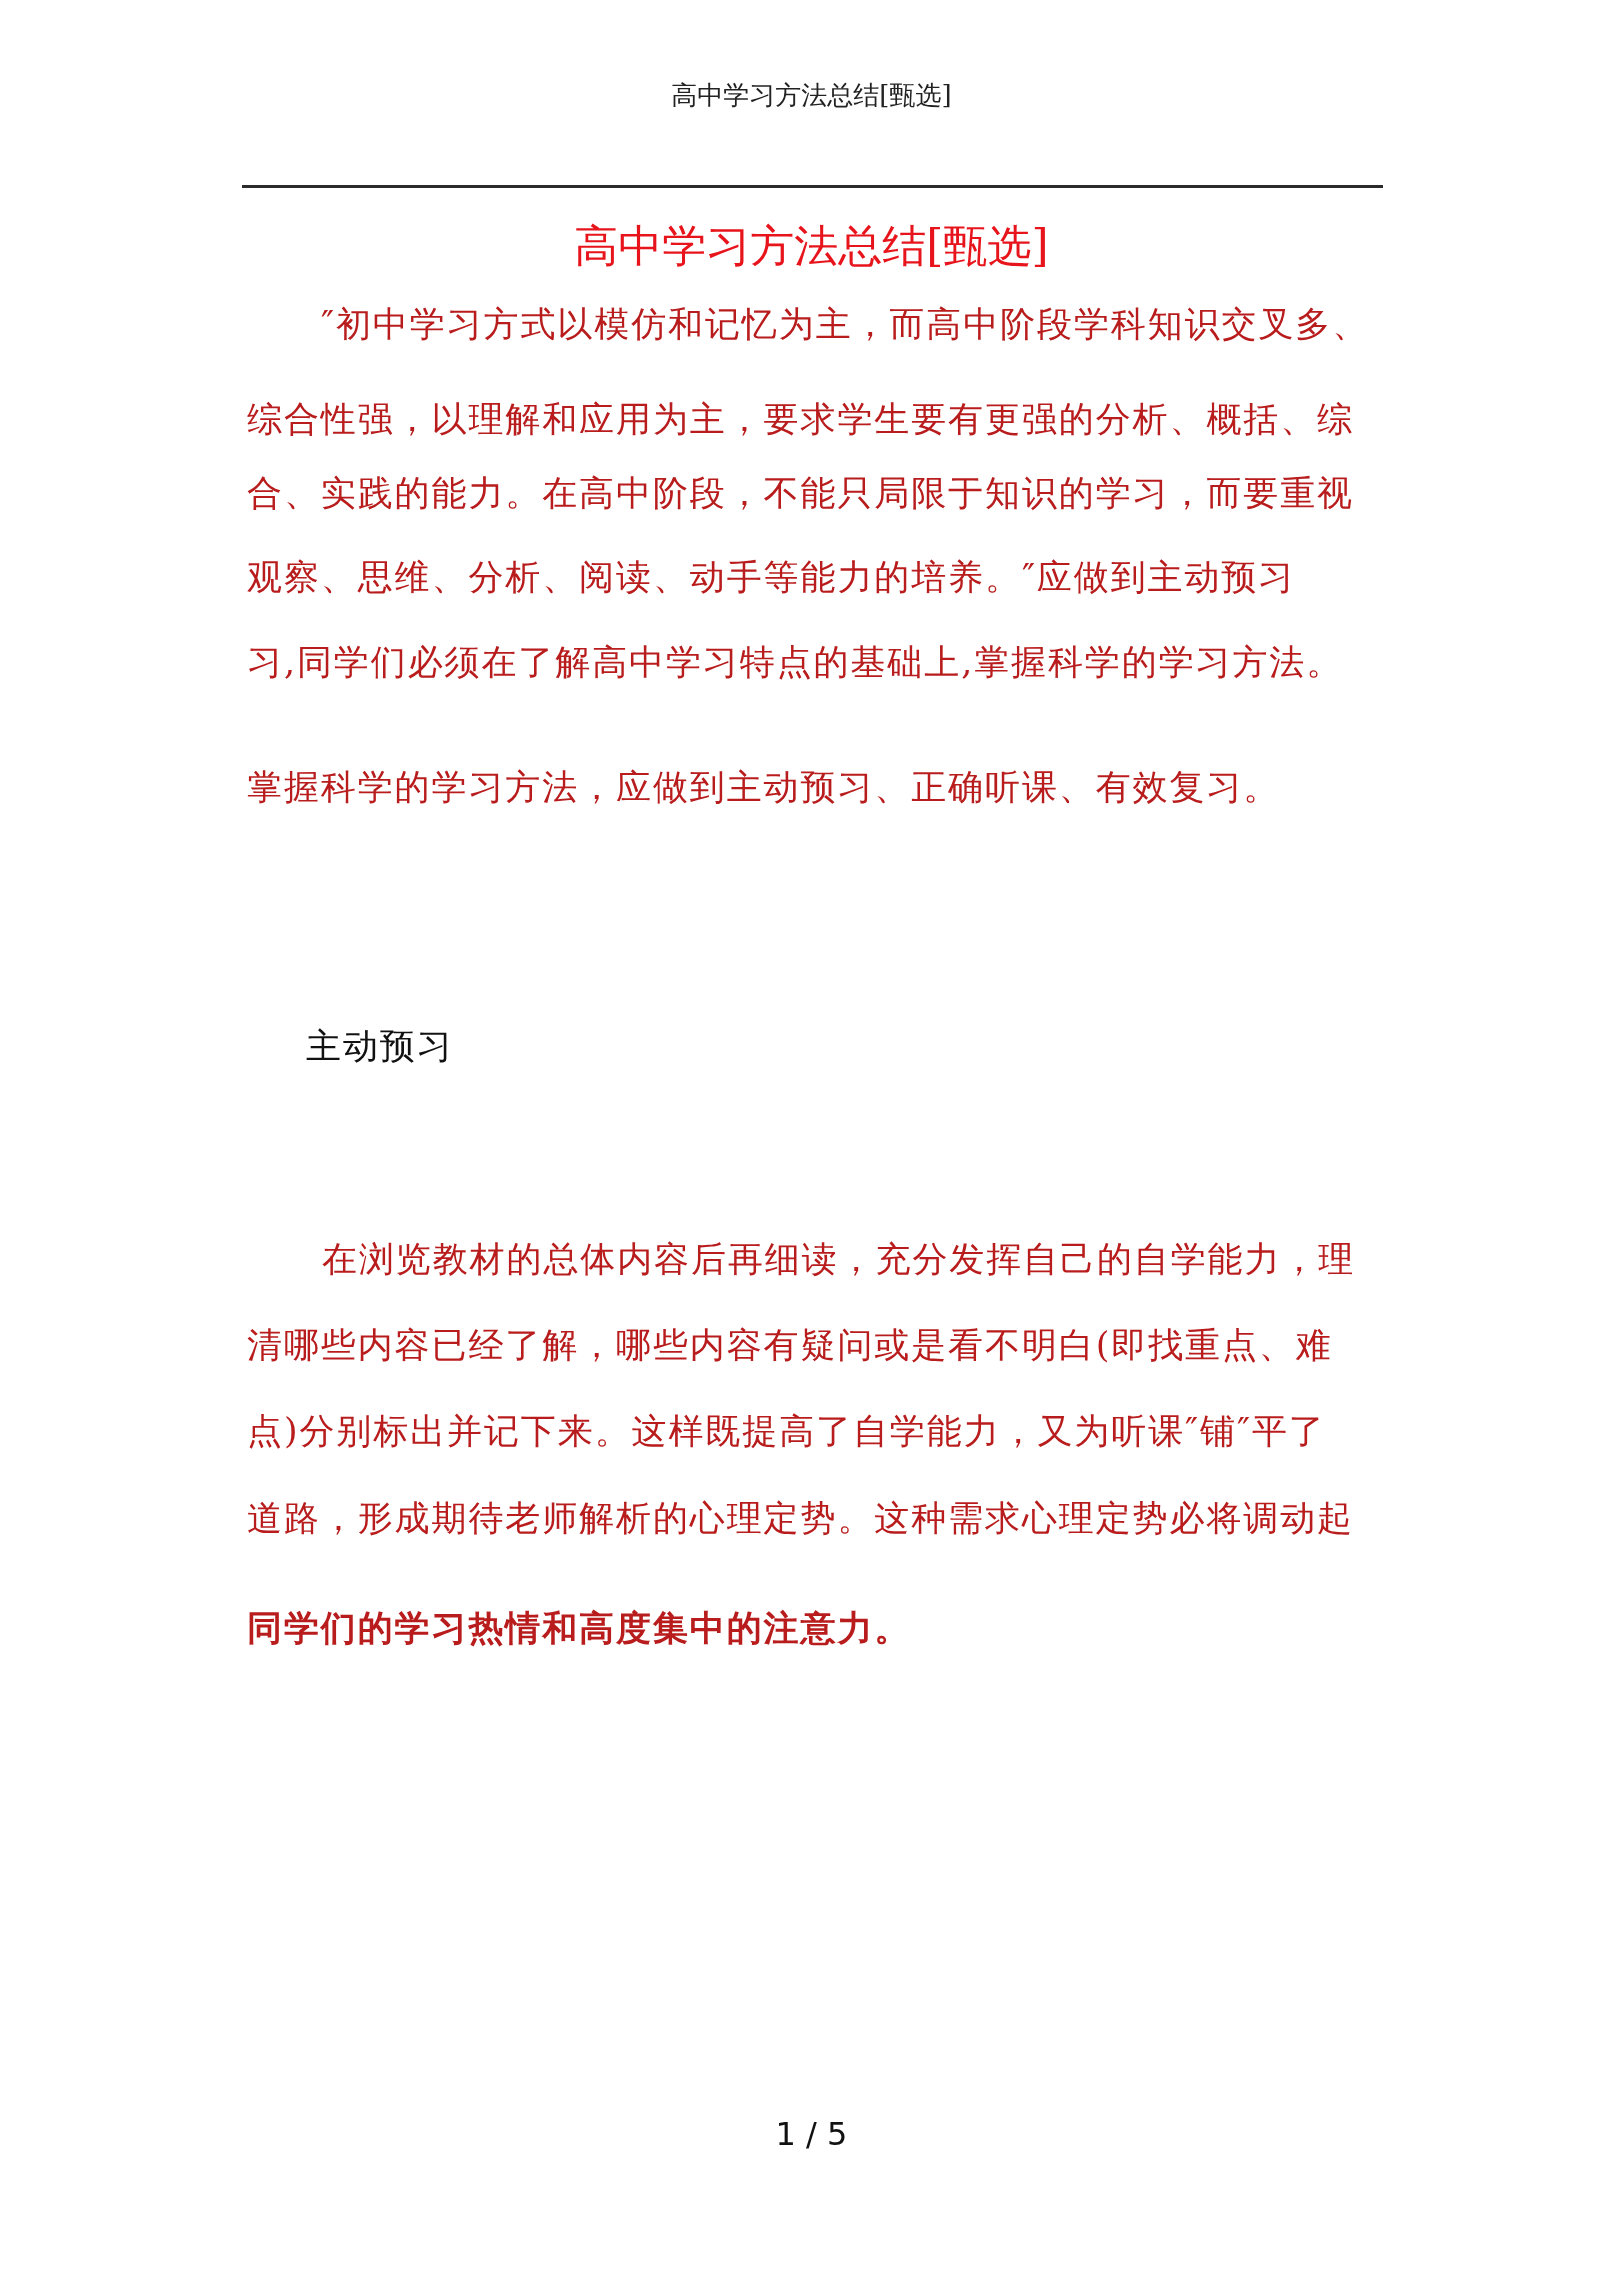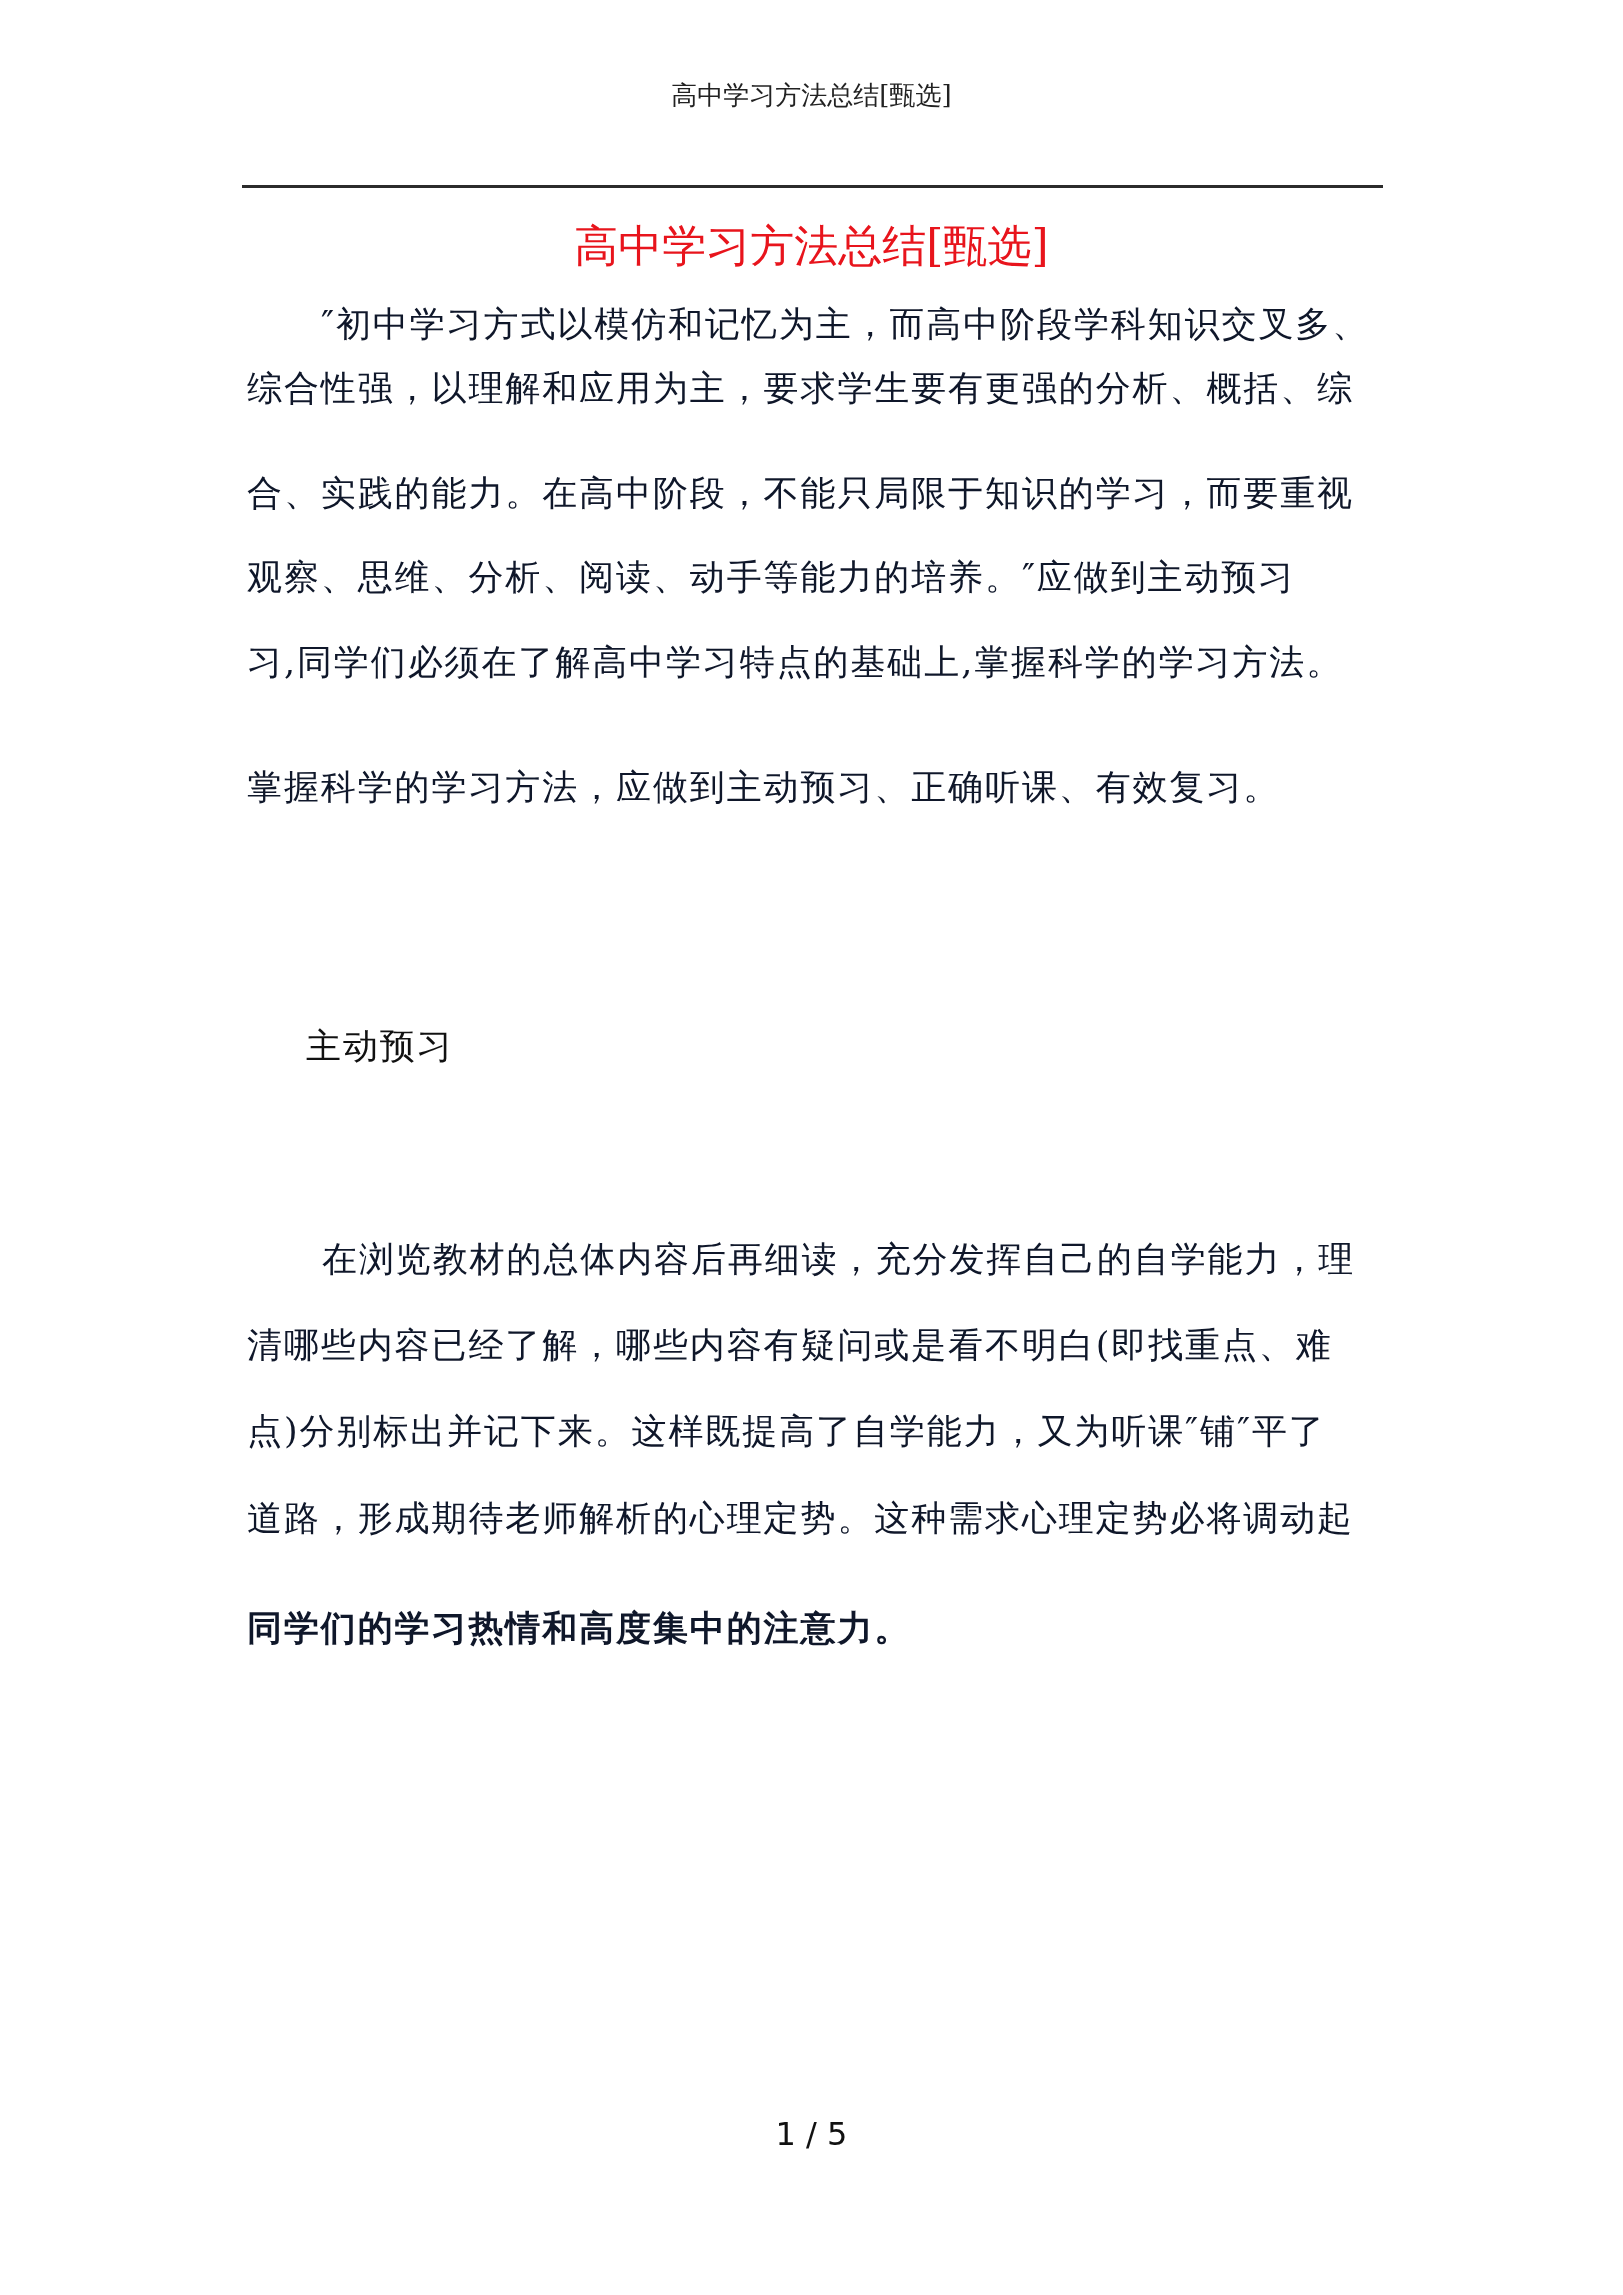--- a/index.html
+++ b/index.html
@@ -44,21 +44,21 @@
       line-height: 59px;
       white-space: nowrap;
     }
     .line {
       position: absolute;
       left: 247px;
       font-size: 35px;
       line-height: 42px;
       letter-spacing: 1.9px;
       white-space: nowrap;
-      color: #0f172a;
+      color: #b91c1c;
     }
     .line.indent {
       left: 306px;
     }
     .line.quote-start {
       left: 321px;
     }
     .section-heading {
       position: absolute;
       left: 306px;
@@ -86,21 +86,21 @@
 </head>
 <body>
 
 <div class="page-header">高中学习方法总结[甄选]</div>
 <div class="header-rule"></div>
 
 <div class="doc-title" style="color:#e8141c;">高中学习方法总结[甄选]</div>
 
 <div>
   <div class="line quote-start" style="top:303px;">″初中学习方式以模仿和记忆为主，而高中阶段学科知识交叉多、</div>
-  <div class="line" style="top:367px;text-align:center;">综合性强，以理解和应用为主，要求学生要有更强的分析、概括、综</div>
+  <div class="line" style="top:398px;text-align:center;">综合性强，以理解和应用为主，要求学生要有更强的分析、概括、综</div>
   <div class="line" style="top:472px;">合、实践的能力。在高中阶段，不能只局限于知识的学习，而要重视</div>
   <div class="line" style="top:556px;">观察、思维、分析、阅读、动手等能力的培养。″应做到主动预习</div>
   <div class="line" style="top:641px;">习,同学们必须在了解高中学习特点的基础上,掌握科学的学习方法。</div>
   <div class="line" style="top:725px;margin-top:41px;">掌握科学的学习方法，应做到主动预习、正确听课、有效复习。</div>
 </div>
 
 <div class="section-heading">主动预习</div>
 
 <div>
   <div class="line indent" style="top:1238px;margin-left:16px;">在浏览教材的总体内容后再细读，充分发挥自己的自学能力，理</div>

